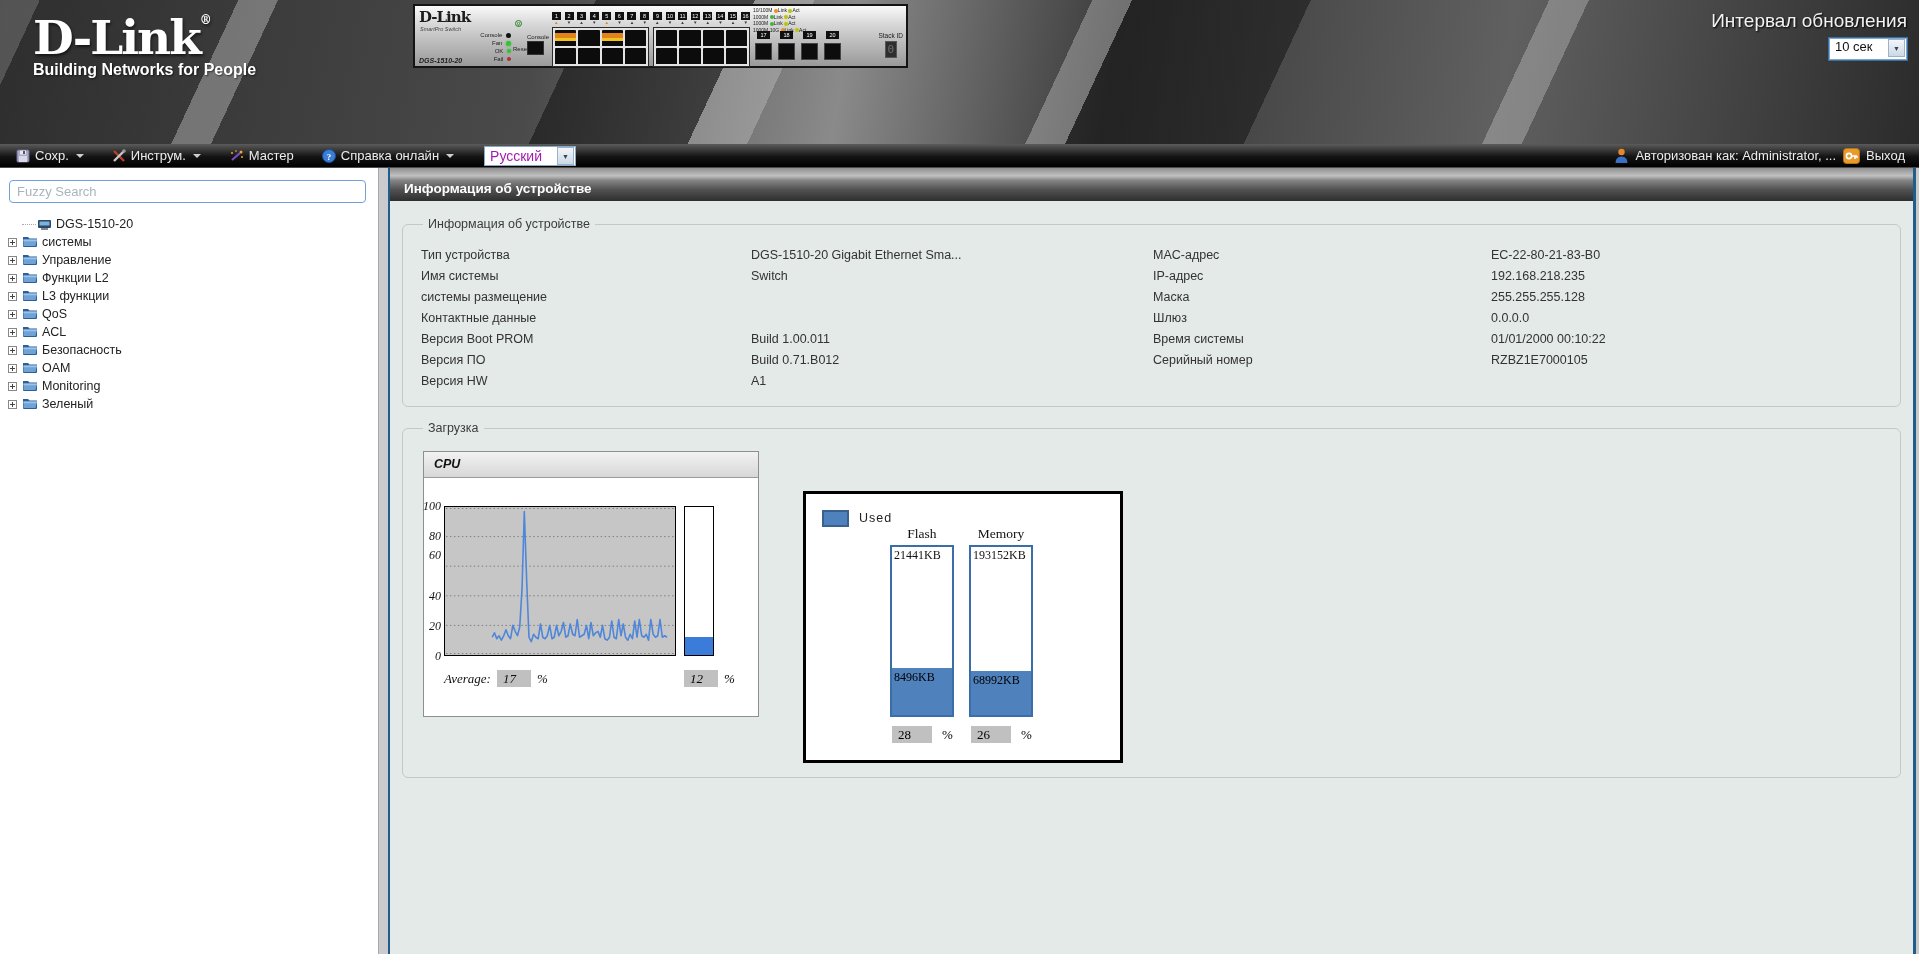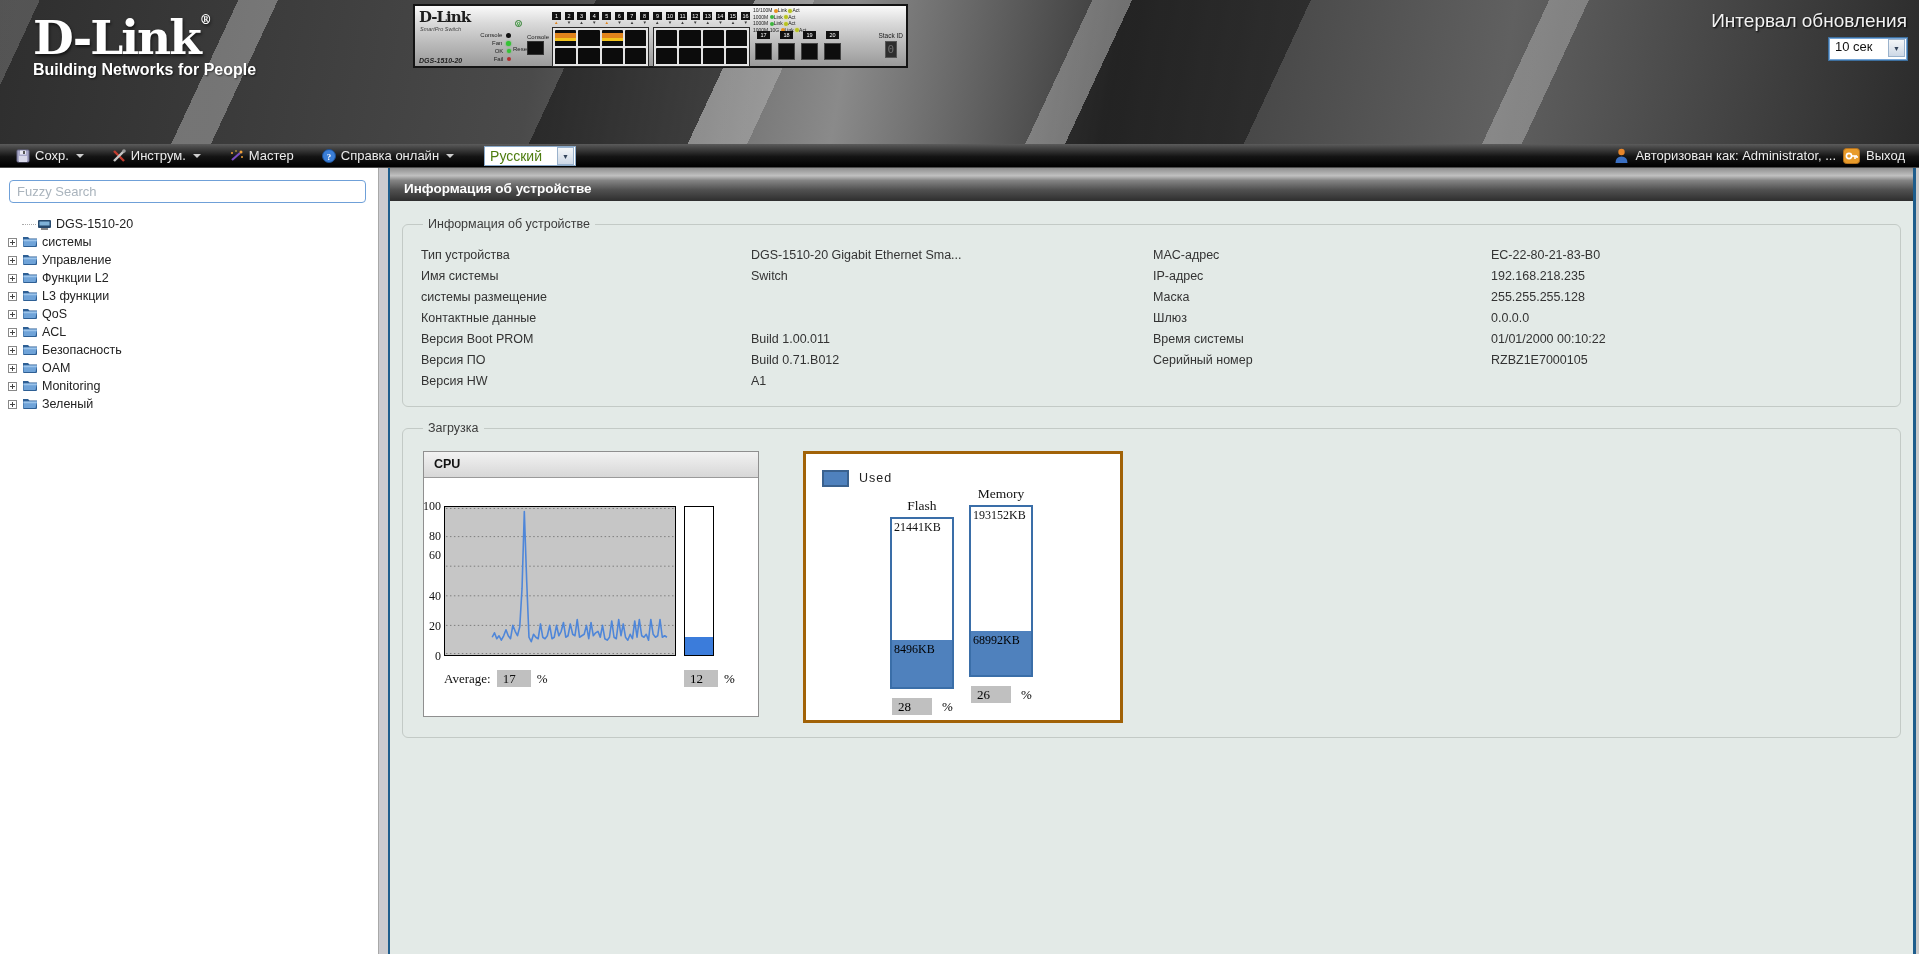--- a/index.html
+++ b/index.html
@@ -56,21 +56,21 @@
   .sel-arrow { width:17px; height:18px; margin-right:1px; background:linear-gradient(180deg,#f4f6f8,#cdd8e6); border:1px solid #9ab2cc; font-size:7px; line-height:17px; text-align:center; color:#33435a; }
 
   
   .toolbar { position:relative; width:100%; height:24px; display:flex; align-items:center; justify-content:space-between;
     background:linear-gradient(180deg,#5b5b5b 0%,#343434 30%,#141414 55%,#000 100%); border-bottom:1px solid #4c4c4c; }
   .tb-left { display:flex; align-items:center; gap:0; height:100%; }
   .tb-item { display:flex; align-items:center; gap:5px; color:#ececec; font-size:13px; padding:0 14px; height:100%; cursor:pointer; }
   .tb-item:first-child{ padding-left:16px; }
   .caret { width:0; height:0; border-left:4px solid transparent; border-right:4px solid transparent; border-top:4px solid #cfcfcf; margin-left:2px; }
   .lang-select { display:inline-flex; align-items:center; background:#fff; border:1px solid #8aa9c9; width:92px; height:20px; margin-left:16px; cursor:pointer; }
-  .lang-select .sel-text { flex:1; font-size:14px; color:#4d7c0f; padding-left:5px; }
+  .lang-select .sel-text { flex:1; font-size:14px; color:#a21caf; padding-left:5px; }
   .tb-right { display:flex; align-items:center; gap:7px; padding-right:14px; color:#ececec; font-size:13px; }
   .tb-right .sect { display:flex; align-items:center; gap:6px; cursor:pointer; }
 
   
   .workspace { display:flex; width:100%; height:786px; }
   .sidebar { width:378px; background:#fff; position:relative; }
   .fuzzy { display:block; margin:12px 9px 0; width:357px; height:23px; border:1px solid #6fa0d8; border-radius:4px; font-size:13px; padding:0 7px; color:#333; outline:none; }
   .fuzzy::placeholder { color:#aab4bd; }
   .tree { margin-top:12px; font-size:12.5px; color:#222; }
   .tree-row { display:flex; align-items:center; height:18px; cursor:pointer; white-space:nowrap; }
@@ -91,35 +91,35 @@
     background:linear-gradient(180deg,#bdbdbd 0%,#848484 18%,#515151 55%,#2e2e2e 100%); }
   .content { padding:16px 12px; }
   fieldset { border:1px solid #c3cac6; border-radius:6px; padding:6px 18px 14px; margin-bottom:14px; }
   legend { font-size:12.5px; color:#3c3c3c; padding:0 5px; margin-left:2px; }
 
   .info-grid { display:grid; grid-template-columns:330px 402px 338px auto; margin-top:8px; }
   .info-grid > div { height:21px; line-height:21px; font-size:12.5px; color:#333; overflow:hidden; }
 
   
   .load-row { display:flex; align-items:flex-start; gap:44px; margin-top:10px; padding-left:2px; }
-  .cpu-panel { width:336px; height:266px; background:#fff; border:1px solid #8f8f8f; }
+  .cpu-panel { width:336px; height:266px; background:#fff; border:1px solid #8f8f8f;font-style:italic; }
   .cpu-header { height:26px; line-height:25px; padding-left:10px; font-size:12.5px; font-weight:bold; color:#111;
     background:linear-gradient(180deg,#f2f2f2,#d7d7d7); border-bottom:1px solid #9a9a9a; }
   .cpu-body { position:relative; height:239px; font-family:"Liberation Serif",serif; }
   .yaxis { position:absolute; left:-3px; top:28px; width:20px; height:150px; }
   .yaxis div { position:absolute; right:0; font-size:12px; color:#111; }
   .plot { position:absolute; left:20px; top:28px; width:232px; height:150px; background:#c6c6c6; border:1px solid #000; }
   .gauge { position:absolute; left:260px; top:28px; width:30px; height:150px; border:1px solid #000; background:#fff; }
   .gauge-fill { position:absolute; bottom:0; left:0; right:0; background:#3b7cdb; }
   .avgrow { position:absolute; left:20px; top:192px; font-size:13px; color:#111; display:flex; align-items:center; }
   .valbox { display:inline-block; width:34px; height:17px; line-height:17px; background:#c0c0c0; text-align:left; padding-left:6px; margin:0 6px; font-size:13px; }
   .currow { position:absolute; left:254px; top:192px; font-size:13px; display:flex; align-items:center; }
 
   
-  .mem-panel { position:relative; width:320px; height:272px; background:#fff; border:3px solid #a16207; }
+  .mem-panel { position:relative; width:320px; height:272px; background:#fff; border:3px solid #000000;margin-top:40px; }
   .used-box { position:absolute; left:16px; top:16px; width:27px; height:17px; background:#4f81bd; border:2px solid #3a618e; }
   .used-label { position:absolute; left:53px; top:17px; font-size:12.5px; color:#222; letter-spacing:1px; }
   .ucol { position:absolute; width:64px; text-align:center; font-family:"Liberation Serif",serif; }
   .ucol.flash { left:84px; } .ucol.memory { left:163px; }
   .ucol-title { font-size:13.5px; color:#111; }
   .ubar { position:relative; margin-top:3px; height:172px; border:2px solid #3a6ea8; background:#fff; }
   .ubar-total { position:absolute; top:1px; left:2px; font-size:12px; color:#111; }
   .ubar-fill { position:absolute; bottom:0; left:0; right:0; background:#4f81bd; }
   .ubar-used { position:absolute; top:2px; left:2px; font-size:12px; color:#000; }
   .upct { margin-top:9px; display:flex; align-items:center; font-size:13px; }
@@ -507,21 +507,21 @@
                 <span class="valbox">12</span>
                 <span>%</span>
               </div>
             </div>
           </div>
 
           <div class="mem-panel">
             <div class="used-box"></div>
             <div class="used-label">Used</div>
 
-            <div class="ucol flash" style="top:44px;">
+            <div class="ucol flash" style="top:32px;">
               <div class="ucol-title">Flash</div>
               <div class="ubar">
                 <span class="ubar-total">21441KB</span>
                 <div class="ubar-fill" style="height: 28%;">
                   <span class="ubar-used">8496KB</span>
                 </div>
               </div>
               <div class="upct">
                 <span class="valbox">28</span>
                 <span>%</span>

